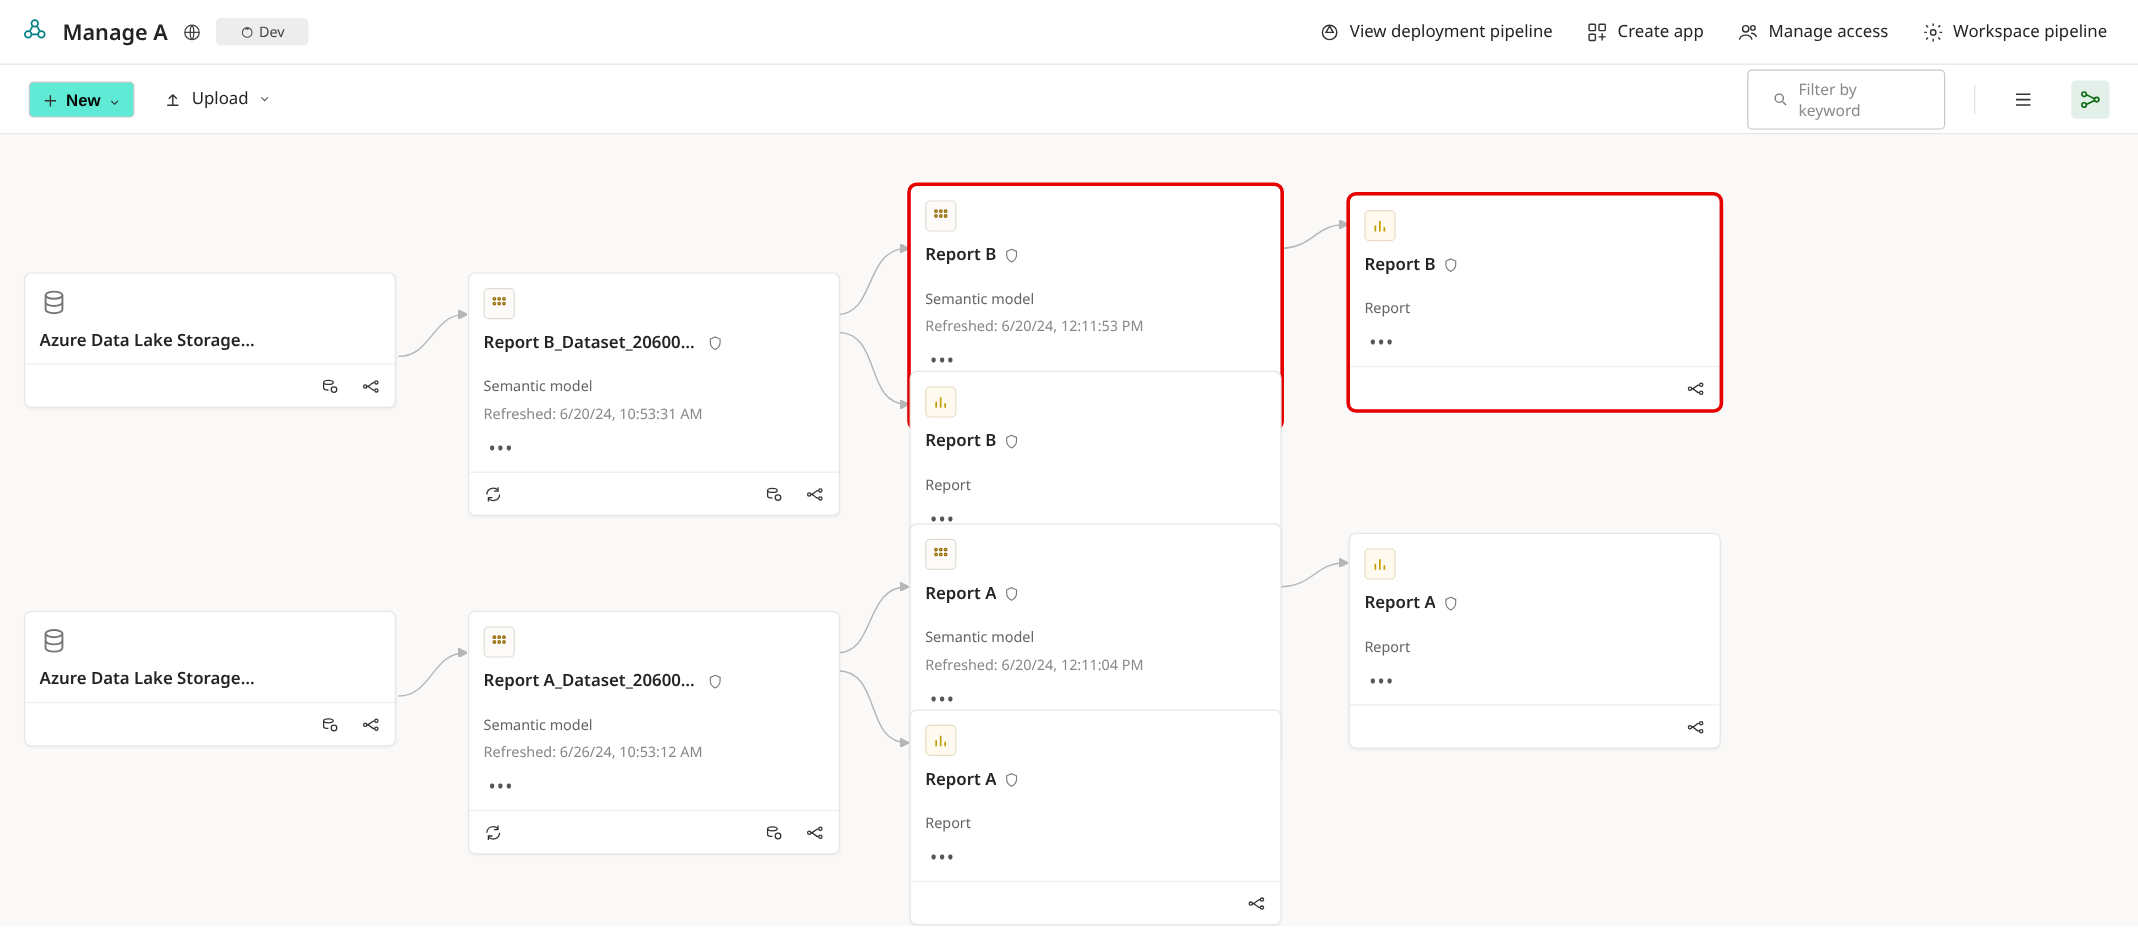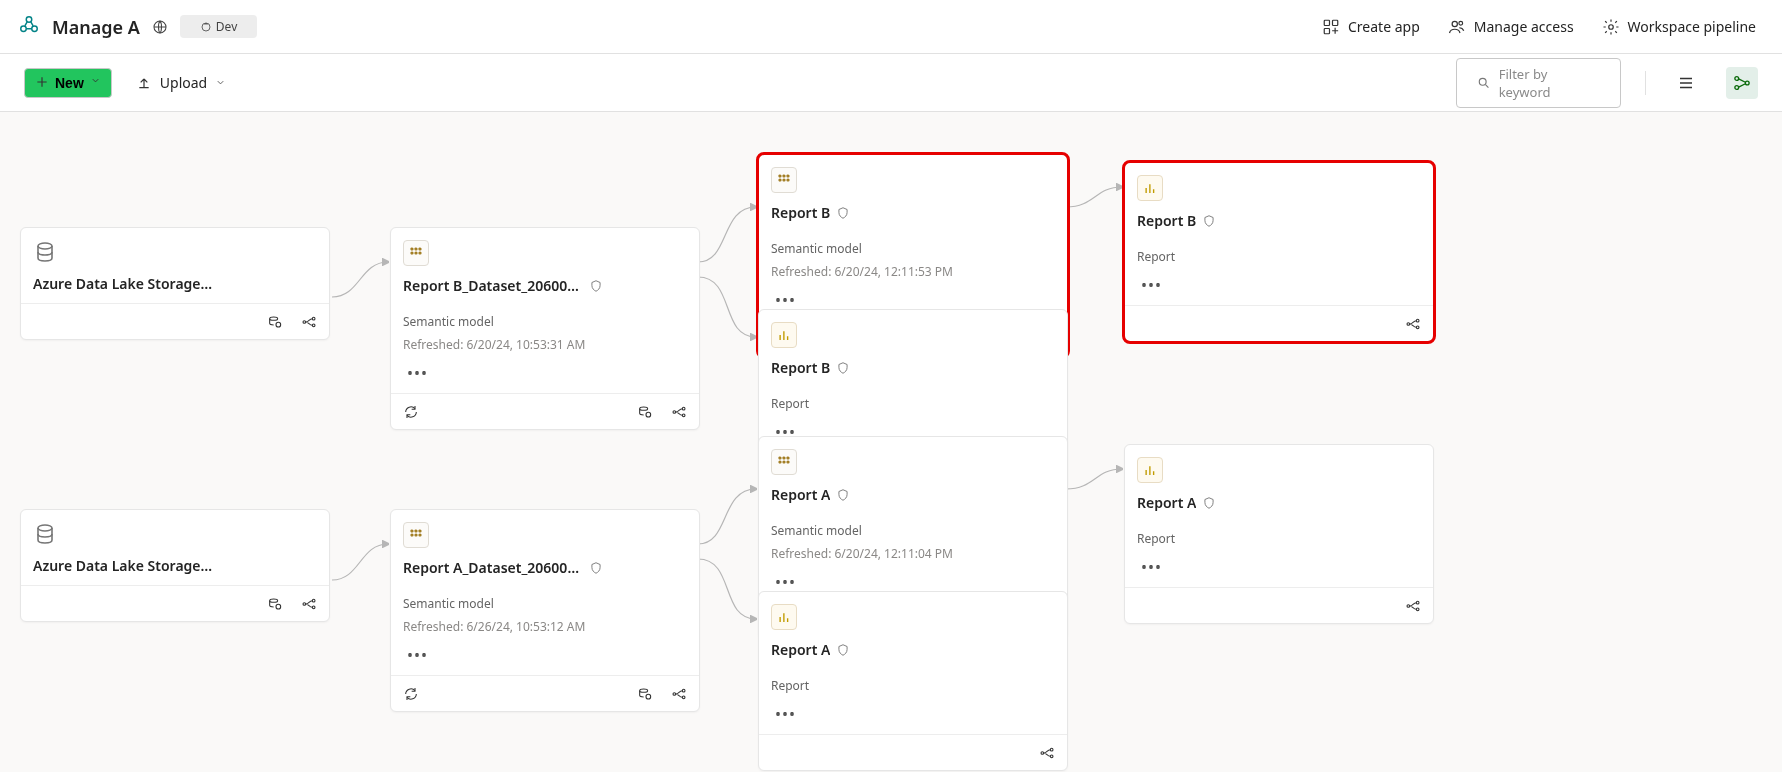--- a/index.html
+++ b/index.html
@@ -21,21 +21,21 @@
   .ws-icon svg{width:22px;height:22px;}
   .ws-title{font-size:18px;font-weight:600;}
   .globe-icon{display:flex;align-items:center;}
   .dev-pill{display:flex;align-items:center;gap:4px;background:#ededed;border-radius:4px;padding:3px 20px;font-size:12px;color:#444;}
   .spacer{flex:1;}
   .top-link{display:flex;align-items:center;gap:8px;padding:6px 8px;cursor:pointer;color:var(--text);font-size:14px;}
   .top-link svg{width:18px;height:18px;}
 
   
   .toolbar{display:flex;align-items:center;height:58px;padding:0 24px;border-bottom:1px solid var(--border);gap:24px;background:#fff;}
-  .btn-new{display:flex;align-items:flex-start;gap:6px;border:1px solid #c8c8c8;background:#22c55e;border-radius:4px;padding:6px 10px;font-size:14px;font-weight:600;cursor:pointer;}
+  .btn-new{display:flex;align-items:flex-end;gap:6px;border:1px solid #c8c8c8;background:#5eead4;border-radius:4px;padding:6px 10px;font-size:14px;font-weight:600;cursor:pointer;}
   .tb-item{display:flex;align-items:center;gap:8px;font-size:14px;cursor:pointer;}
   .search-box{margin-left:auto;display:flex;align-items:center;gap:8px;border:1px solid #c8c8c8;border-radius:4px;padding:6px 20px;width:165px;color:#8a8a8a;font-size:13px;}
   .tb-icon-btn{display:flex;align-items:center;justify-content:center;width:32px;height:32px;border-radius:4px;cursor:pointer;}
   .tb-icon-btn.active{background:#e3efe9;}
   .vdiv{width:1px;height:24px;background:var(--border);}
 
   
   .canvas{position:relative;background:var(--canvas);height:660px;overflow:hidden;}
   svg.connectors{position:absolute;inset:0;width:100%;height:100%;pointer-events:none;}
   svg.connectors path{fill:none;stroke:#b6b6b6;stroke-width:1.2;}
@@ -85,20 +85,27 @@
         <circle cx="12" cy="12" r="8"></circle>
         <path d="M12 4v4M12 4l3 3M12 4l-3 3"></path>
       </svg>
     <span>Dev</span>
   </span>
 
   <div class="spacer"></div>
 
   <div class="top-link">
     <svg viewBox="0 0 24 24" fill="none" stroke="#333" stroke-width="1.6">
+        <circle cx="12" cy="12" r="8"></circle>
+        <path d="M12 5l4 7h-8z"></path>
+      </svg>
+    <span>View deployment pipeline</span>
+  </div>
+  <div class="top-link">
+    <svg viewBox="0 0 24 24" fill="none" stroke="#333" stroke-width="1.6">
         <rect x="3" y="3" width="7" height="7" rx="1"></rect>
         <rect x="14" y="3" width="7" height="7" rx="1"></rect>
         <rect x="3" y="14" width="7" height="7" rx="1"></rect>
         <path d="M17.5 13v8M13.5 17h8"></path>
       </svg>
     <span>Create app</span>
   </div>
   <div class="top-link">
     <svg viewBox="0 0 24 24" fill="none" stroke="#333" stroke-width="1.6">
         <circle cx="9" cy="8" r="3.5"></circle>

